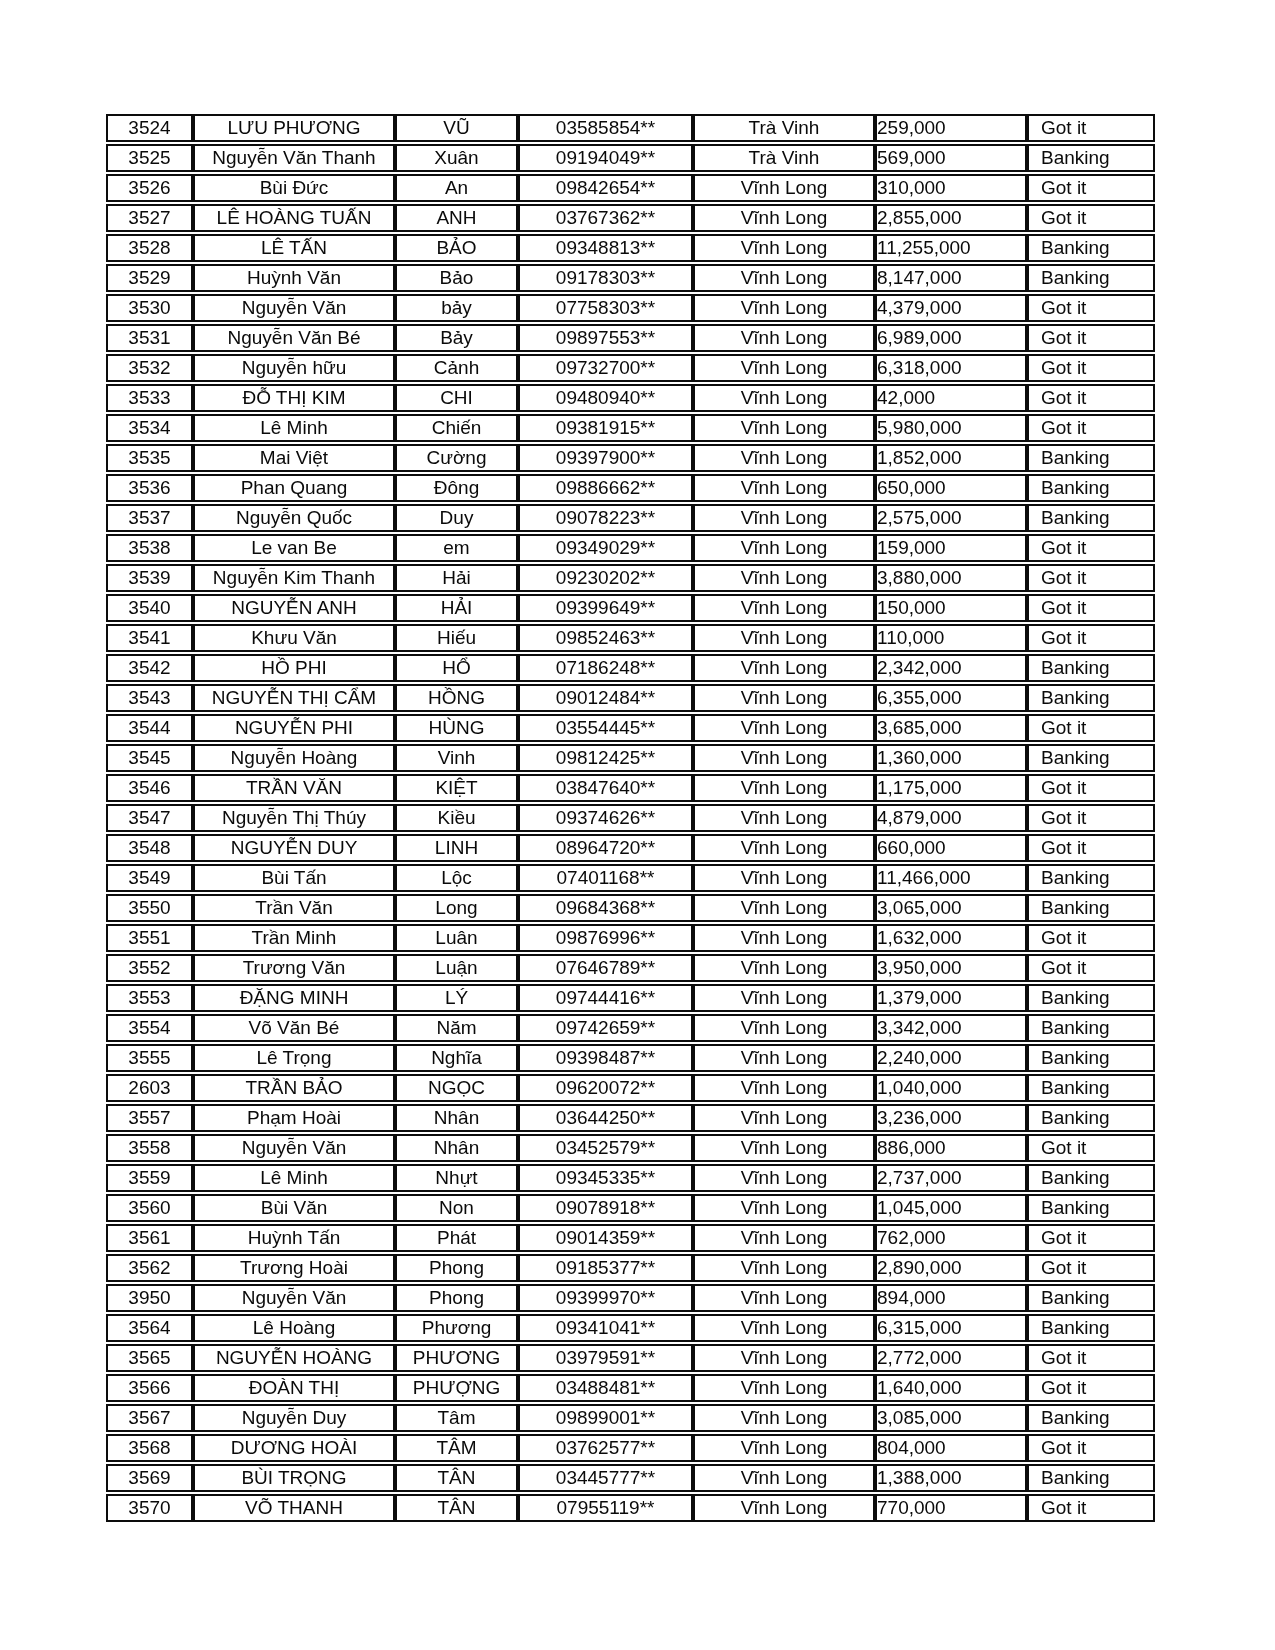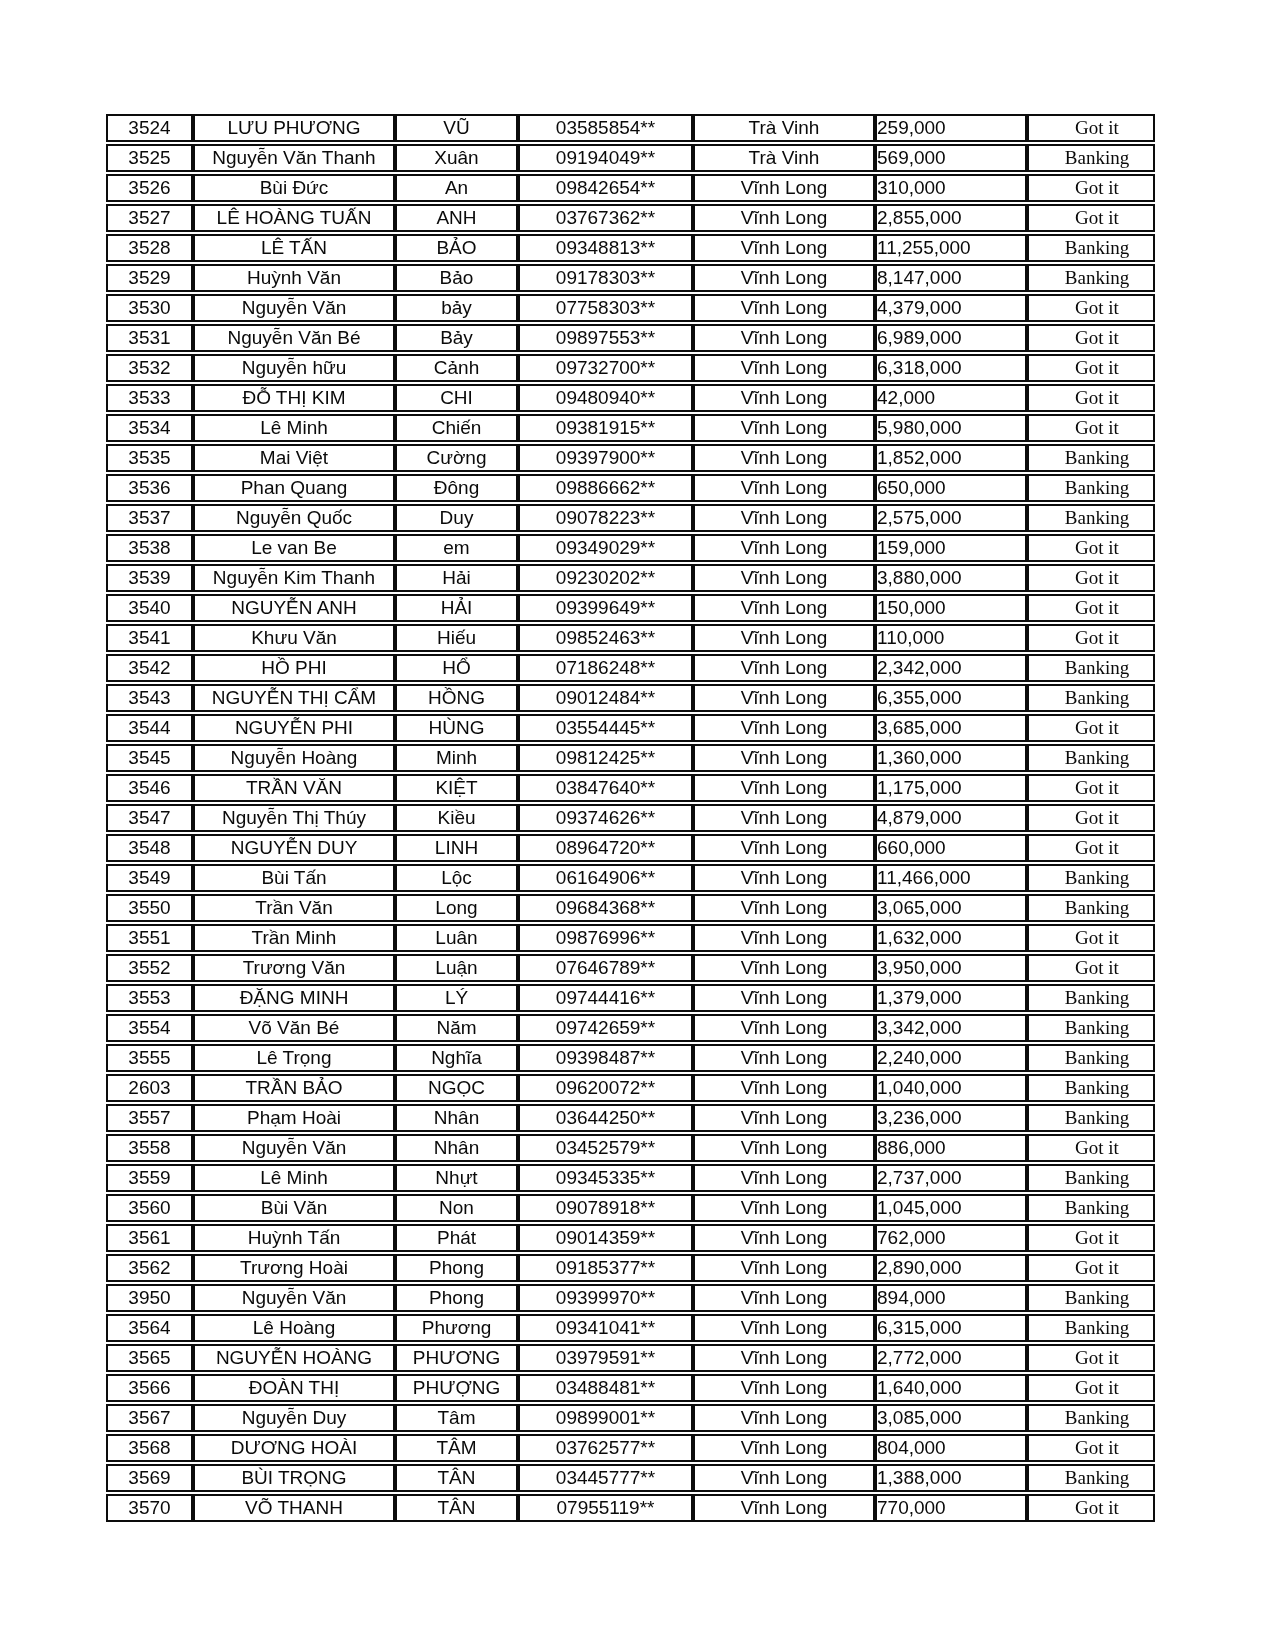--- a/index.html
+++ b/index.html
@@ -34,21 +34,21 @@
     height: 28px;
     padding: 0;
     font-size: 19px;
     line-height: 24px;
     vertical-align: middle;
     white-space: nowrap;
     overflow: hidden;
   }
   td.a-center { text-align: center; }
   td.a-right  { text-align: left; padding-right: 12px; }
-  td.a-left   { text-align: center;  padding-left: 12px; font-family: Liberation Serif, serif; }
+  td.a-left   { text-align: left;  padding-left: 12px; }
 </style>
 </head>
 <body>
 
 <div class="page">
   <table class="data">
     <colgroup>
       <col class="c-id">
       <col class="c-name">
       <col class="c-first">
@@ -243,21 +243,21 @@
           <td class="a-center">NGUYỄN PHI</td>
           <td class="a-center">HÙNG</td>
           <td class="a-center">03554445**</td>
           <td class="a-center">Vĩnh Long</td>
           <td class="a-right">3,685,000</td>
           <td class="a-left">Got it</td>
         </tr>
         <tr>
           <td class="a-center">3545</td>
           <td class="a-center">Nguyễn Hoàng</td>
-          <td class="a-center">Minh</td>
+          <td class="a-center">Vinh</td>
           <td class="a-center">09812425**</td>
           <td class="a-center">Vĩnh Long</td>
           <td class="a-right">1,360,000</td>
           <td class="a-left">Banking</td>
         </tr>
         <tr>
           <td class="a-center">3546</td>
           <td class="a-center">TRẦN VĂN</td>
           <td class="a-center">KIỆT</td>
           <td class="a-center">03847640**</td>
@@ -280,21 +280,21 @@
           <td class="a-center">LINH</td>
           <td class="a-center">08964720**</td>
           <td class="a-center">Vĩnh Long</td>
           <td class="a-right">660,000</td>
           <td class="a-left">Got it</td>
         </tr>
         <tr>
           <td class="a-center">3549</td>
           <td class="a-center">Bùi Tấn</td>
           <td class="a-center">Lộc</td>
-          <td class="a-center">06164906**</td>
+          <td class="a-center">07401168**</td>
           <td class="a-center">Vĩnh Long</td>
           <td class="a-right">11,466,000</td>
           <td class="a-left">Banking</td>
         </tr>
         <tr>
           <td class="a-center">3550</td>
           <td class="a-center">Trần Văn</td>
           <td class="a-center">Long</td>
           <td class="a-center">09684368**</td>
           <td class="a-center">Vĩnh Long</td>

